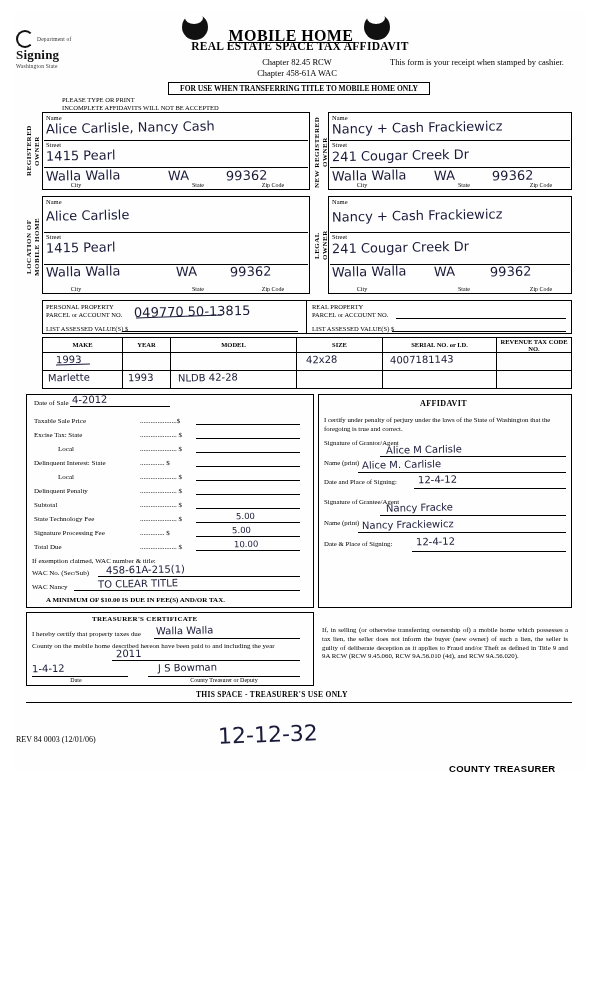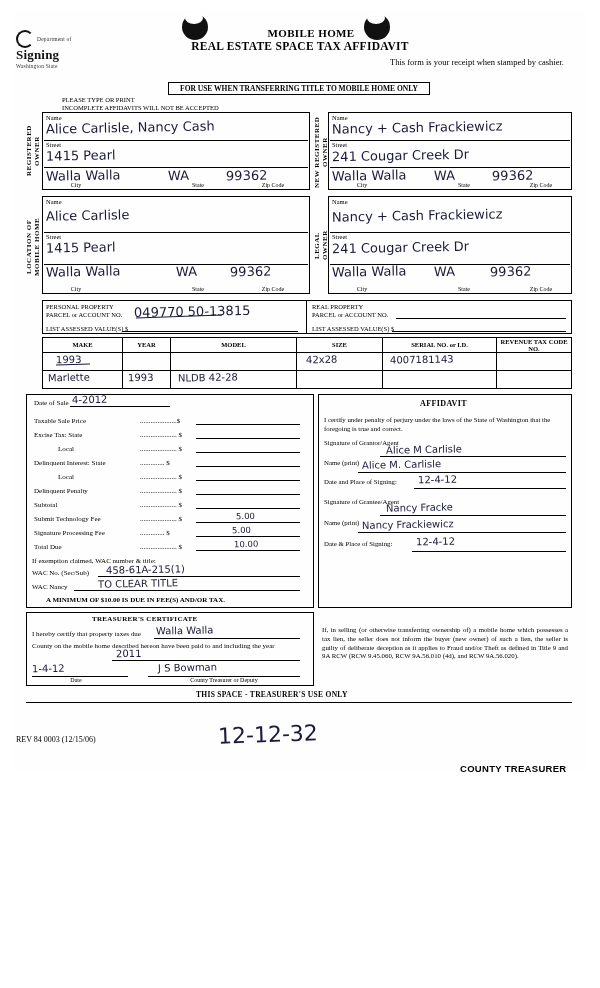--- a/index.html
+++ b/index.html
@@ -73,28 +73,29 @@
   .dor-logo .rev {
     font-size: 13px;
     font-weight: bold;
     letter-spacing: .2px;
     font-family: "Liberation Serif", serif;
   }
   .dor-logo .sub { font-size: 5.5px; letter-spacing: .2px; color:#333; }
 
   .title-main {
     position: absolute;
-    left: 161px;
+    left: 141px;
     top: 27px;
     width: 300px;
     text-align: center;
-    font-size: 11px;
+    font-size: 16px;
     font-weight: bold;
     letter-spacing: .4px;
     font-variant: small-caps;
+    text-decoration: underline;
   }
   .title-sub {
     position: absolute;
     left: 130px;
     top: 40px;
     width: 340px;
     text-align: center;
     font-size: 11.5px;
     font-weight: bold;
     letter-spacing: .3px;
@@ -224,21 +225,21 @@
     letter-spacing: .3px;
   }
   .rev-no {
     position: absolute;
     left: 16px;
     top: 735px;
     font-size: 8px;
   }
   .county-treas {
     position: absolute;
-    left: 460px;
+    left: 449px;
     top: 763px;
     font-size: 9.5px;
     font-weight: bold;
     letter-spacing: .3px;
     font-family: "Liberation Sans", sans-serif;
   }
   .bigscrawl {
     position: absolute;
     left: 218px;
     top: 722px;
@@ -268,20 +269,24 @@
 
   <div class="dor-logo">
     <span class="swoosh"></span><span class="sub">Department of</span><br>
     <span class="rev">Signing</span>
     <div class="sub">Washington State</div>
   </div>
 
   <div class="title-main">MOBILE HOME</div>
   <div class="title-sub">REAL ESTATE SPACE TAX AFFIDAVIT</div>
 
+  <div class="hdr-mid">
+    <div>Chapter 82.45 RCW</div>
+    <div>Chapter 458-61A WAC</div>
+  </div>
   <div class="hdr-right">This form is your receipt when stamped by cashier.</div>
 
   <div class="use-bar">FOR USE WHEN TRANSFERRING TITLE TO MOBILE HOME ONLY</div>
   <div class="type-note">
     <div>PLEASE TYPE OR PRINT</div>
     <div>INCOMPLETE AFFIDAVITS WILL NOT BE ACCEPTED</div>
   </div>
 
   <div class="box" style="left:42px; top:112px; width:268px; height:78px;"></div>
   <div class="vlabel" style="left:26px; top:118px; height:66px; width:12px;">REGISTERED OWNER</div>
@@ -414,21 +419,21 @@
   <div class="rule" style="left:196px; top:480px; width:104px;"></div>
 
   <div class="ll" style="left:34px; top:487px;">Delinquent Penalty</div>
   <div class="ll" style="left:140px; top:487px;">..................... $</div>
   <div class="rule" style="left:196px; top:494px; width:104px;"></div>
 
   <div class="ll" style="left:34px; top:501px;">Subtotal</div>
   <div class="ll" style="left:140px; top:501px;">..................... $</div>
   <div class="rule" style="left:196px; top:508px; width:104px;"></div>
 
-  <div class="ll" style="left:34px; top:515px;">Submit Technology Fee</div>
+  <div class="ll" style="left:34px; top:515px;">State Technology Fee</div>
   <div class="ll" style="left:140px; top:515px;">..................... $</div>
   <div class="rule" style="left:196px; top:522px; width:104px;"></div>
   <div class="hw xs" style="left:236px; top:511px;">5.00</div>
 
   <div class="ll" style="left:34px; top:529px;">Signature Processing Fee</div>
   <div class="ll" style="left:140px; top:529px;">.............. $</div>
   <div class="rule" style="left:196px; top:536px; width:104px;"></div>
   <div class="hw xs" style="left:232px; top:525px;">5.00</div>
 
   <div class="ll" style="left:34px; top:543px;">Total Due</div>
@@ -481,16 +486,16 @@
   <div class="hw sm" style="left:32px; top:663px;">1-4-12</div>
   <div class="hw sm" style="left:158px; top:662px;">J S Bowman</div>
   <div class="minilbl" style="left:46px; top:677px; width:60px; font-size:6px;">Date</div>
   <div class="minilbl" style="left:150px; top:677px; width:148px; font-size:6px;">County Treasurer or Deputy</div>
 
   <div class="aff-txt" style="left:322px; top:626px; width:246px; text-align:justify;">If, in selling (or otherwise transferring ownership of) a mobile home which possesses a tax lien, the seller does not inform the buyer (new owner) of such a lien, the seller is guilty of deliberate deception as it applies to Fraud and/or Theft as defined in Title 9 and 9A RCW (RCW 9.45.060, RCW 9A.56.010 (4d), and RCW 9A.56.020).</div>
 
   <div class="footer-note" style="left:196px; top:690px;">THIS SPACE - TREASURER'S USE ONLY</div>
   <div style="position:absolute; left:26px; top:702px; width:546px; height:1px; background:#000;"></div>
 
-  <div class="rev-no">REV 84 0003 (12/15/06)</div>
+  <div class="rev-no">REV 84 0003 (12/01/06)</div>
   <div class="bigscrawl">12-12-32</div>
   <div class="county-treas">COUNTY TREASURER</div>
 </div>
 
 </body></html>

